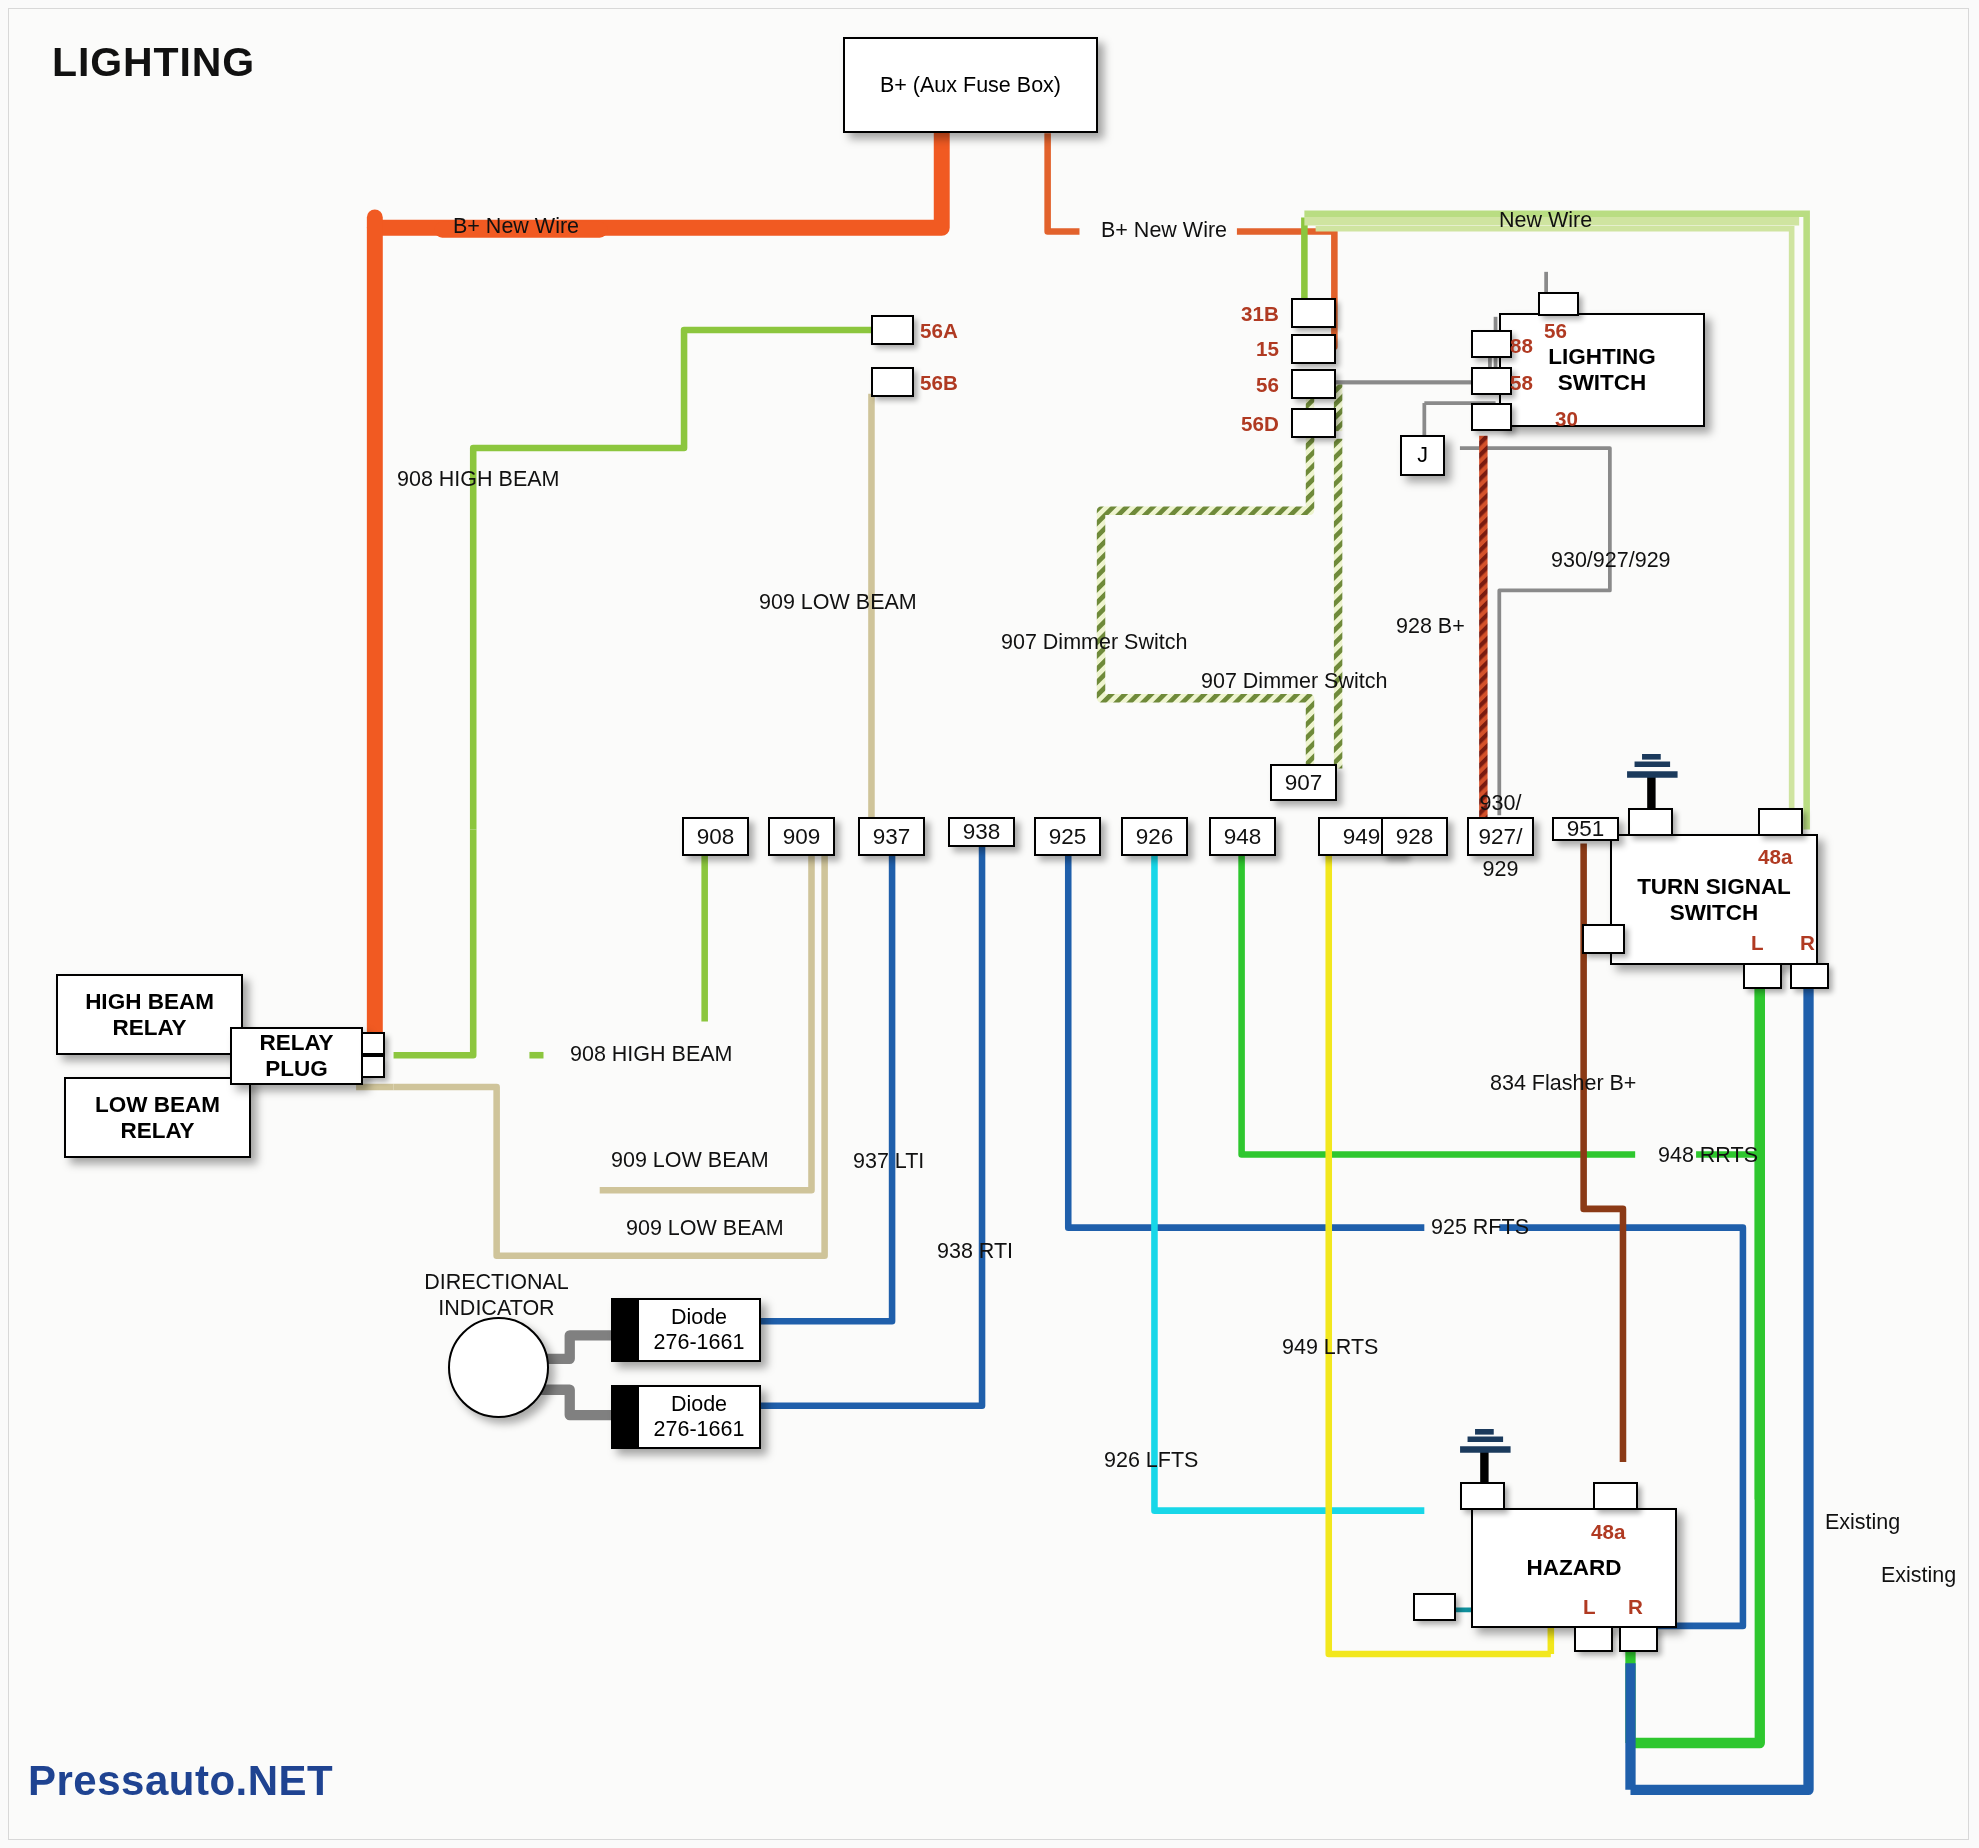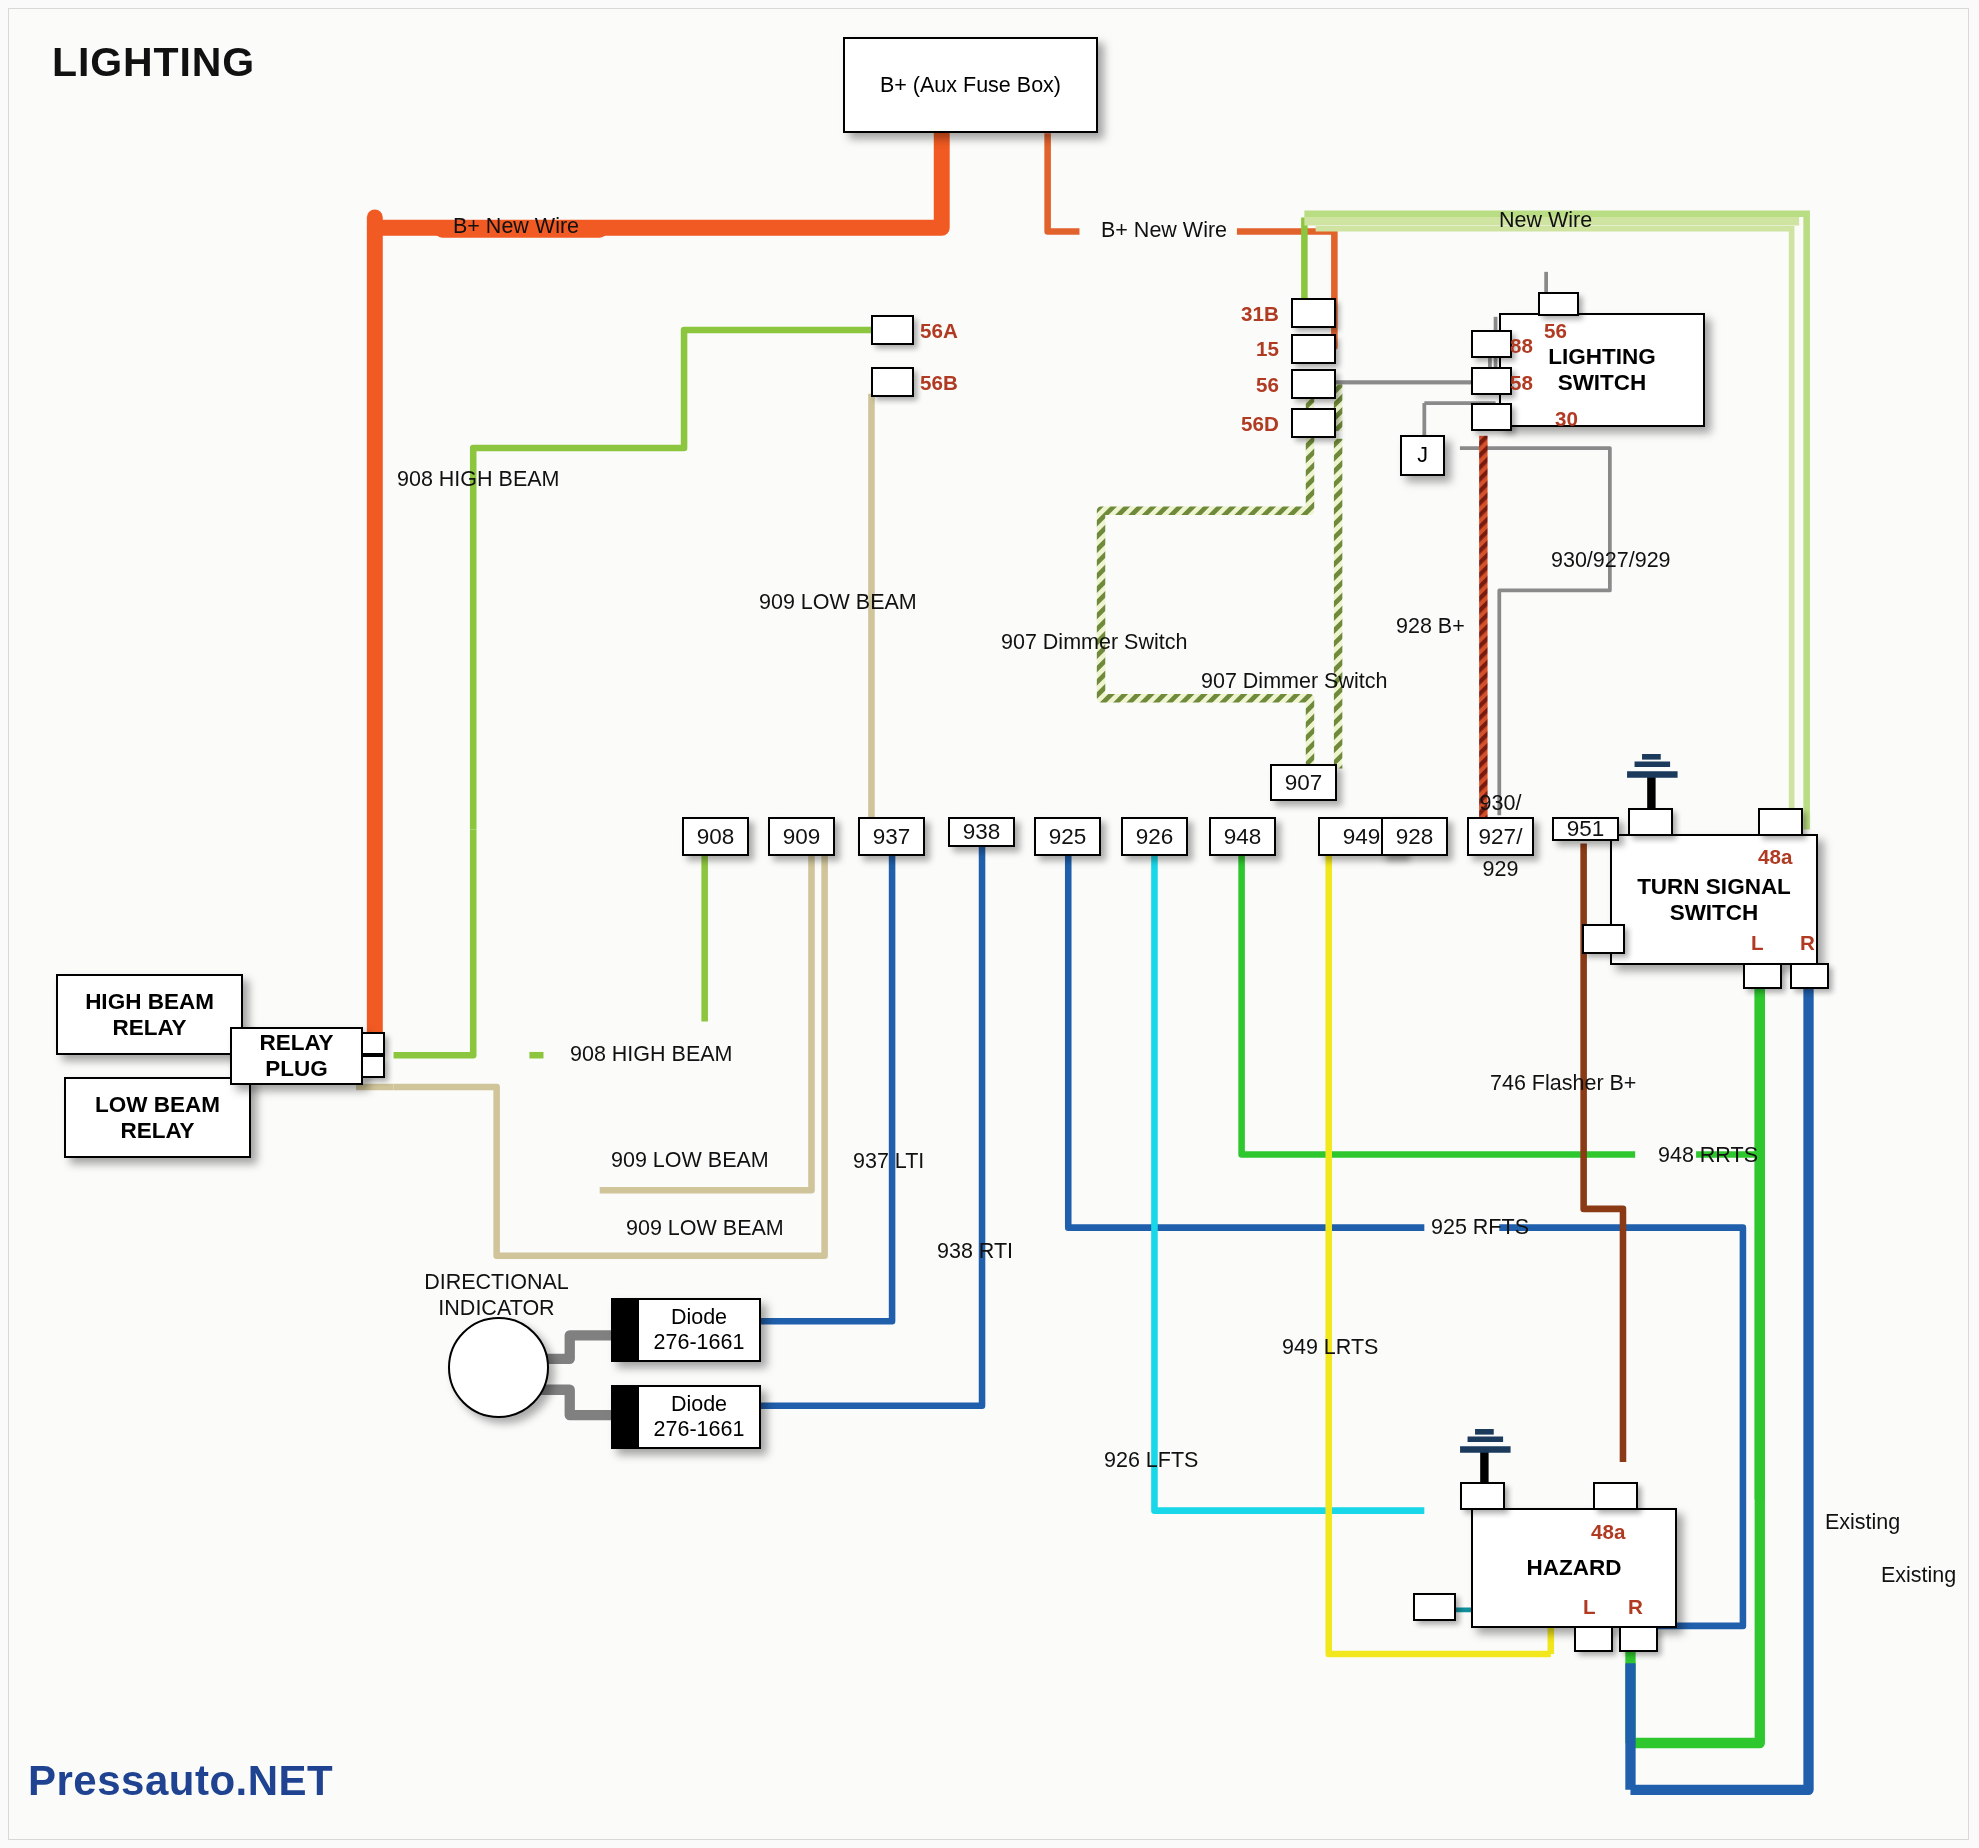--- a/index.html
+++ b/index.html
@@ -419,21 +419,21 @@
   <div class="lbl" style="left:759px; top:590px;">909 LOW BEAM</div>
   <div class="lbl" style="left:1001px; top:630px;">907 Dimmer Switch</div>
   <div class="lbl" style="left:1201px; top:669px;">907 Dimmer Switch</div>
   <div class="lbl" style="left:1396px; top:614px;">928 B+</div>
   <div class="lbl" style="left:1551px; top:548px;">930/927/929</div>
   <div class="lbl" style="left:570px; top:1042px;">908 HIGH BEAM</div>
   <div class="lbl" style="left:611px; top:1148px;">909 LOW BEAM</div>
   <div class="lbl" style="left:626px; top:1216px;">909 LOW BEAM</div>
   <div class="lbl" style="left:853px; top:1149px;">937 LTI</div>
   <div class="lbl" style="left:937px; top:1239px;">938 RTI</div>
-  <div class="lbl" style="left:1490px; top:1071px;">746 Flasher B+</div>
+  <div class="lbl" style="left:1490px; top:1071px;">834 Flasher B+</div>
   <div class="lbl" style="left:1658px; top:1143px;">948 RRTS</div>
   <div class="lbl" style="left:1431px; top:1215px;">925 RFTS</div>
   <div class="lbl" style="left:1282px; top:1335px;">949 LRTS</div>
   <div class="lbl" style="left:1104px; top:1448px;">926 LFTS</div>
   <div class="lbl" style="left:1825px; top:1510px;">Existing</div>
   <div class="lbl" style="left:1881px; top:1563px;">Existing</div>
 </div>
 
 
 </body></html>

